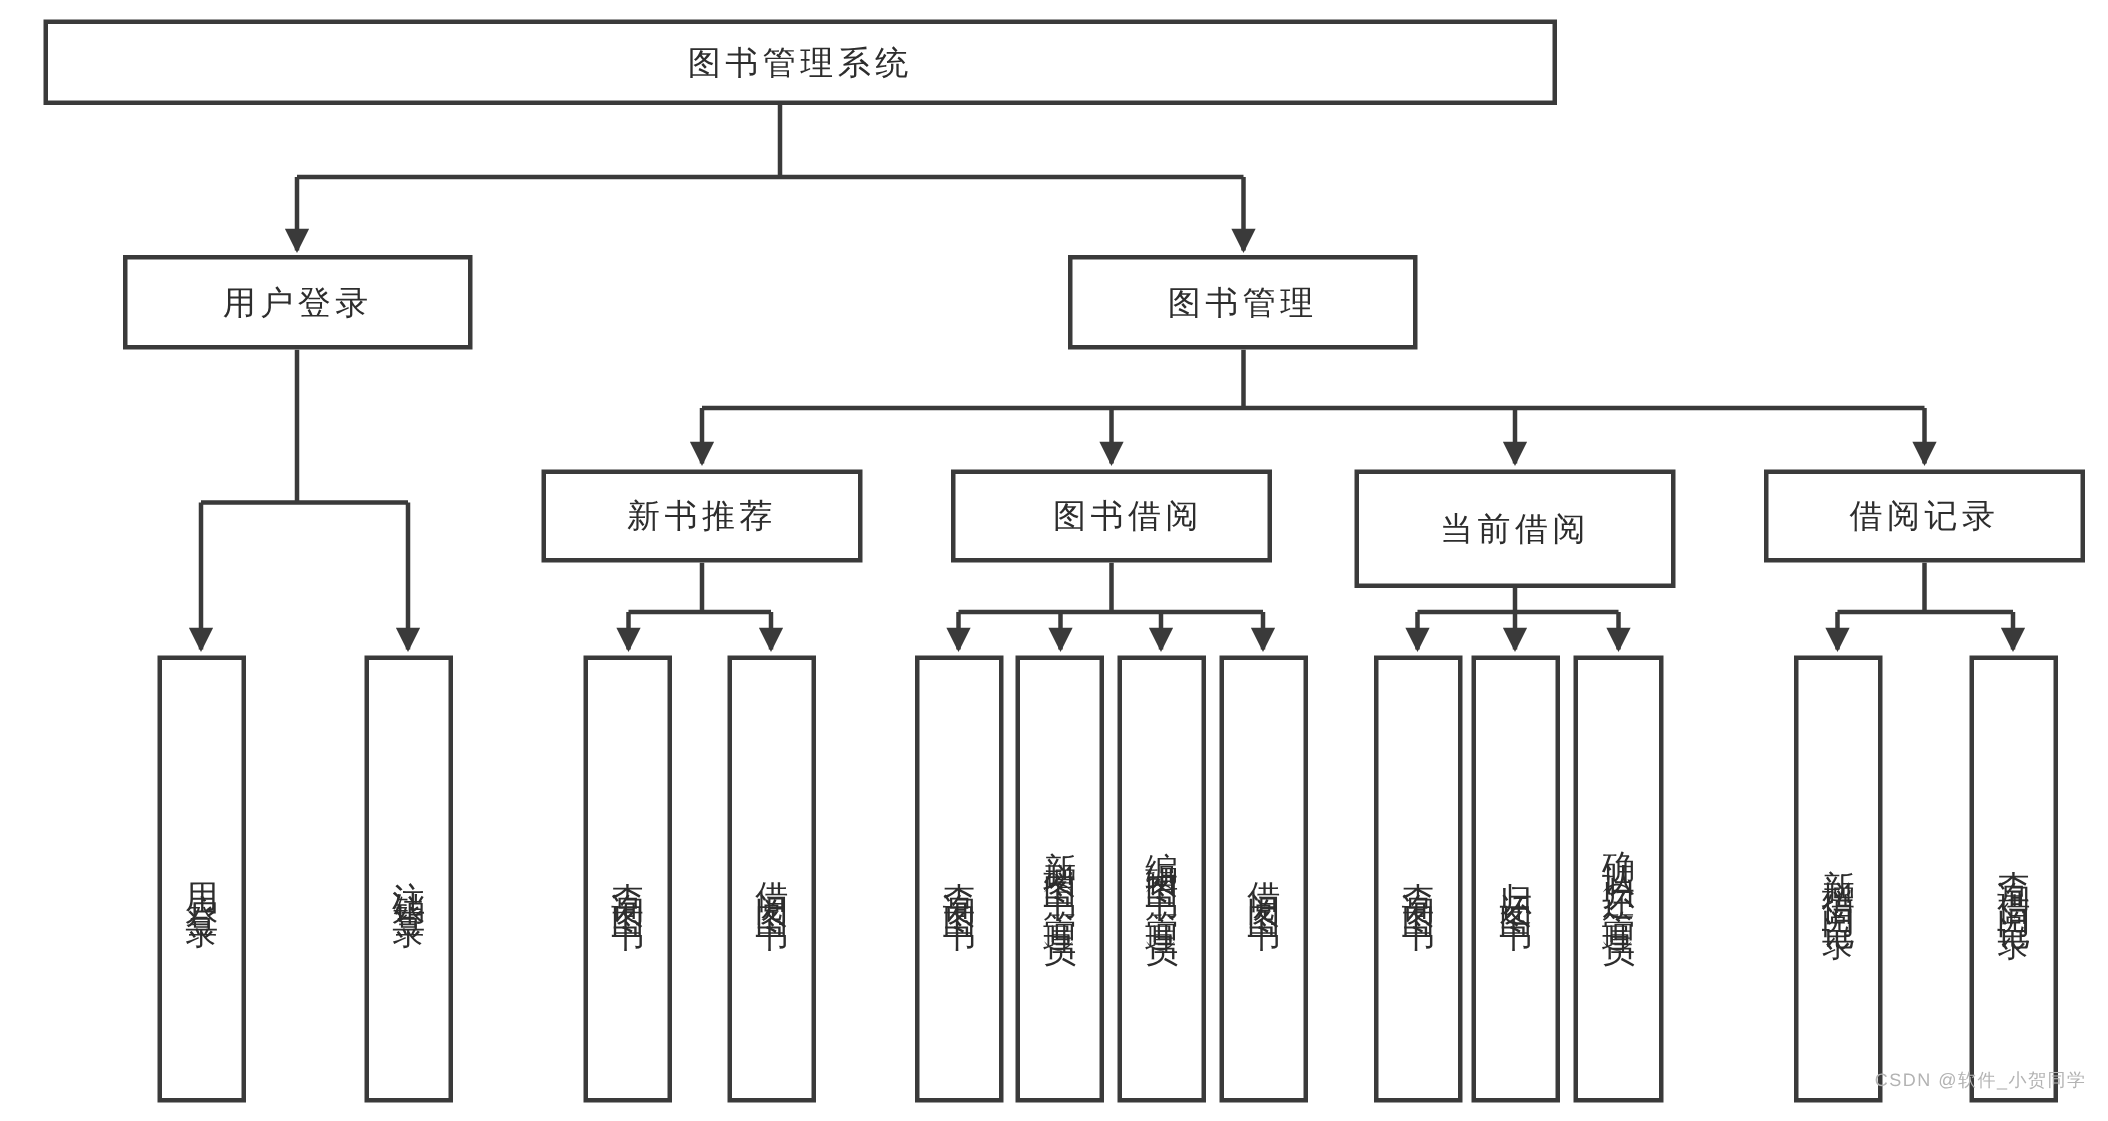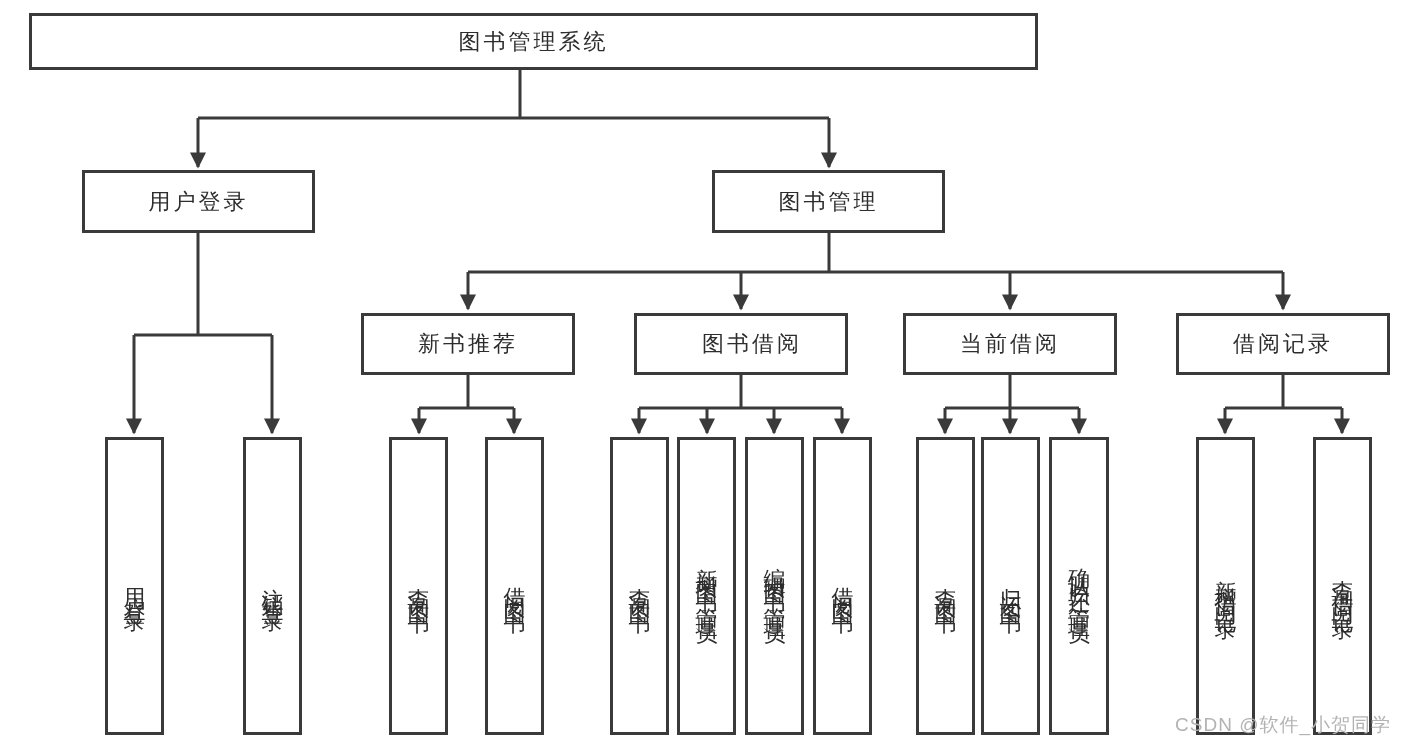--- a/index.html
+++ b/index.html
@@ -29,21 +29,21 @@
     writing-mode:vertical-rl;
     text-orientation:mixed;
     line-height:1;
     letter-spacing:8px;
     white-space:nowrap;
     color:#2d2d2d;
   }
   .watermark{
     position:absolute;z-index:5;
     right:14px;top:712px;
-    font-size:19px;
+    font-size:12px;
     color:#b3b3b3;
     letter-spacing:1px;
     white-space:nowrap;
   }
 </style>
 </head>
 <body>
 
 <div id="stage">
 
@@ -100,21 +100,21 @@
   <div class="node" style="left:361px;top:313px;width:214px;height:62px;">
     <span>新书推荐</span>
   </div>
 
   <div class="node" style="left:712px;top:170px;width:233px;height:63px;">
     <span>图书管理</span>
   </div>
   <div class="node" style="left:634px;top:313px;width:214px;height:62px;padding-left:22px;">
     <span>图书借阅</span>
   </div>
-  <div class="node" style="left:903px;top:313px;width:214px;height:62px;">
+  <div class="node" style="left:903px;top:313px;width:214px;height:79px;">
     <span>当前借阅</span>
   </div>
   <div class="node" style="left:1176px;top:313px;width:214px;height:62px;">
     <span>借阅记录</span>
   </div>
 
   <div class="node leaf" style="left:105px;top:437px;width:59px;height:298px;">
     <span class="vtext">用户登录</span>
   </div>
   <div class="node leaf" style="left:243px;top:437px;width:59px;height:298px;">

